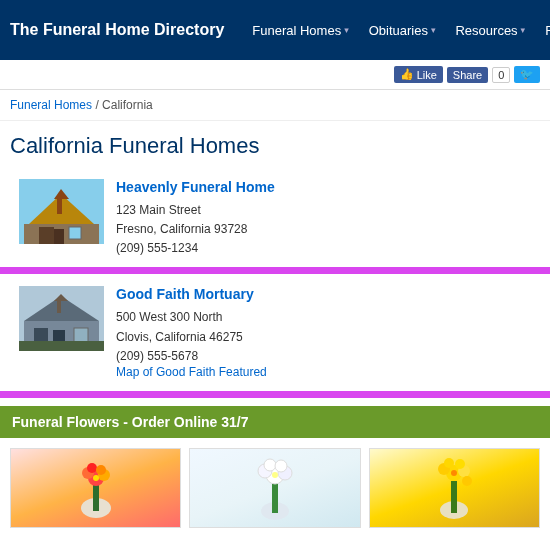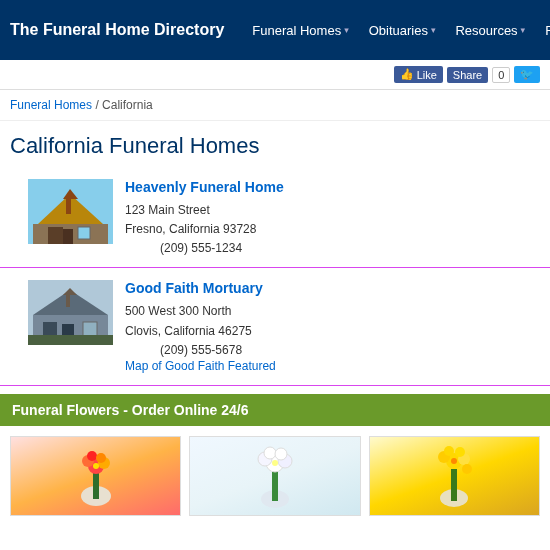--- a/index.html
+++ b/index.html
@@ -115,22 +115,22 @@
     .section-header {
       background: #003366;
       color: #fff;
       padding: 8px 12px;
       font-size: 14px;
       font-weight: bold;
     }
 
     
     .listing {
-      border-bottom: 1px solid #d946ef;
-      padding: 12px 28px;
+      border-bottom: 7px solid #d946ef;
+      padding: 12px 19px;
       display: flex;
       flex-direction: column;
       gap: 4px;
     }
     .listing-inner {
       display: flex;
       gap: 12px;
     }
     .listing-thumb {
       width: 85px;
@@ -161,21 +161,20 @@
     }
     .listing-address {
       color: #333;
       font-size: 12px;
       line-height: 1.6;
     }
     .listing-phone {
       color: #333;
       font-size: 12px;
       margin-top: 2px;
-      margin-left: 35px;
     }
     .listing-map {
       color: #0066cc;
       font-size: 12px;
       text-decoration: none;
       display: block;
       margin-top: 2px;
     }
 
     
@@ -309,21 +308,21 @@
           <span>Clovis, California 46275</span>
         </div>
         <div class="listing-phone">(209) 555-5678</div>
         <a class="listing-map" href="#">Map of Good Faith Featured</a>
       </div>
     </div>
   </div>
 </div>
 
 <div>
-  <div class="flowers-header">Funeral Flowers - Order Online 24/6</div>
+  <div class="flowers-header">Funeral Flowers - Order Online 31/7</div>
   <div class="flowers-grid">
     <div class="flower-thumb flower-1">
       <svg width="60" height="70" viewBox="0 0 60 70" xmlns="http://www.w3.org/2000/svg">
         <ellipse cx="30" cy="55" rx="15" ry="10" fill="#e8e0d0"></ellipse>
         <rect x="27" y="30" width="6" height="28" fill="#2d6e2d"></rect>
         <circle cx="30" cy="25" r="8" fill="#ff4444"></circle>
         <circle cx="22" cy="20" r="6" fill="#ff6b35"></circle>
         <circle cx="38" cy="22" r="6" fill="#ffaa00"></circle>
         <circle cx="26" cy="15" r="5" fill="#ff2222"></circle>
         <circle cx="35" cy="17" r="5" fill="#ff8800"></circle>

